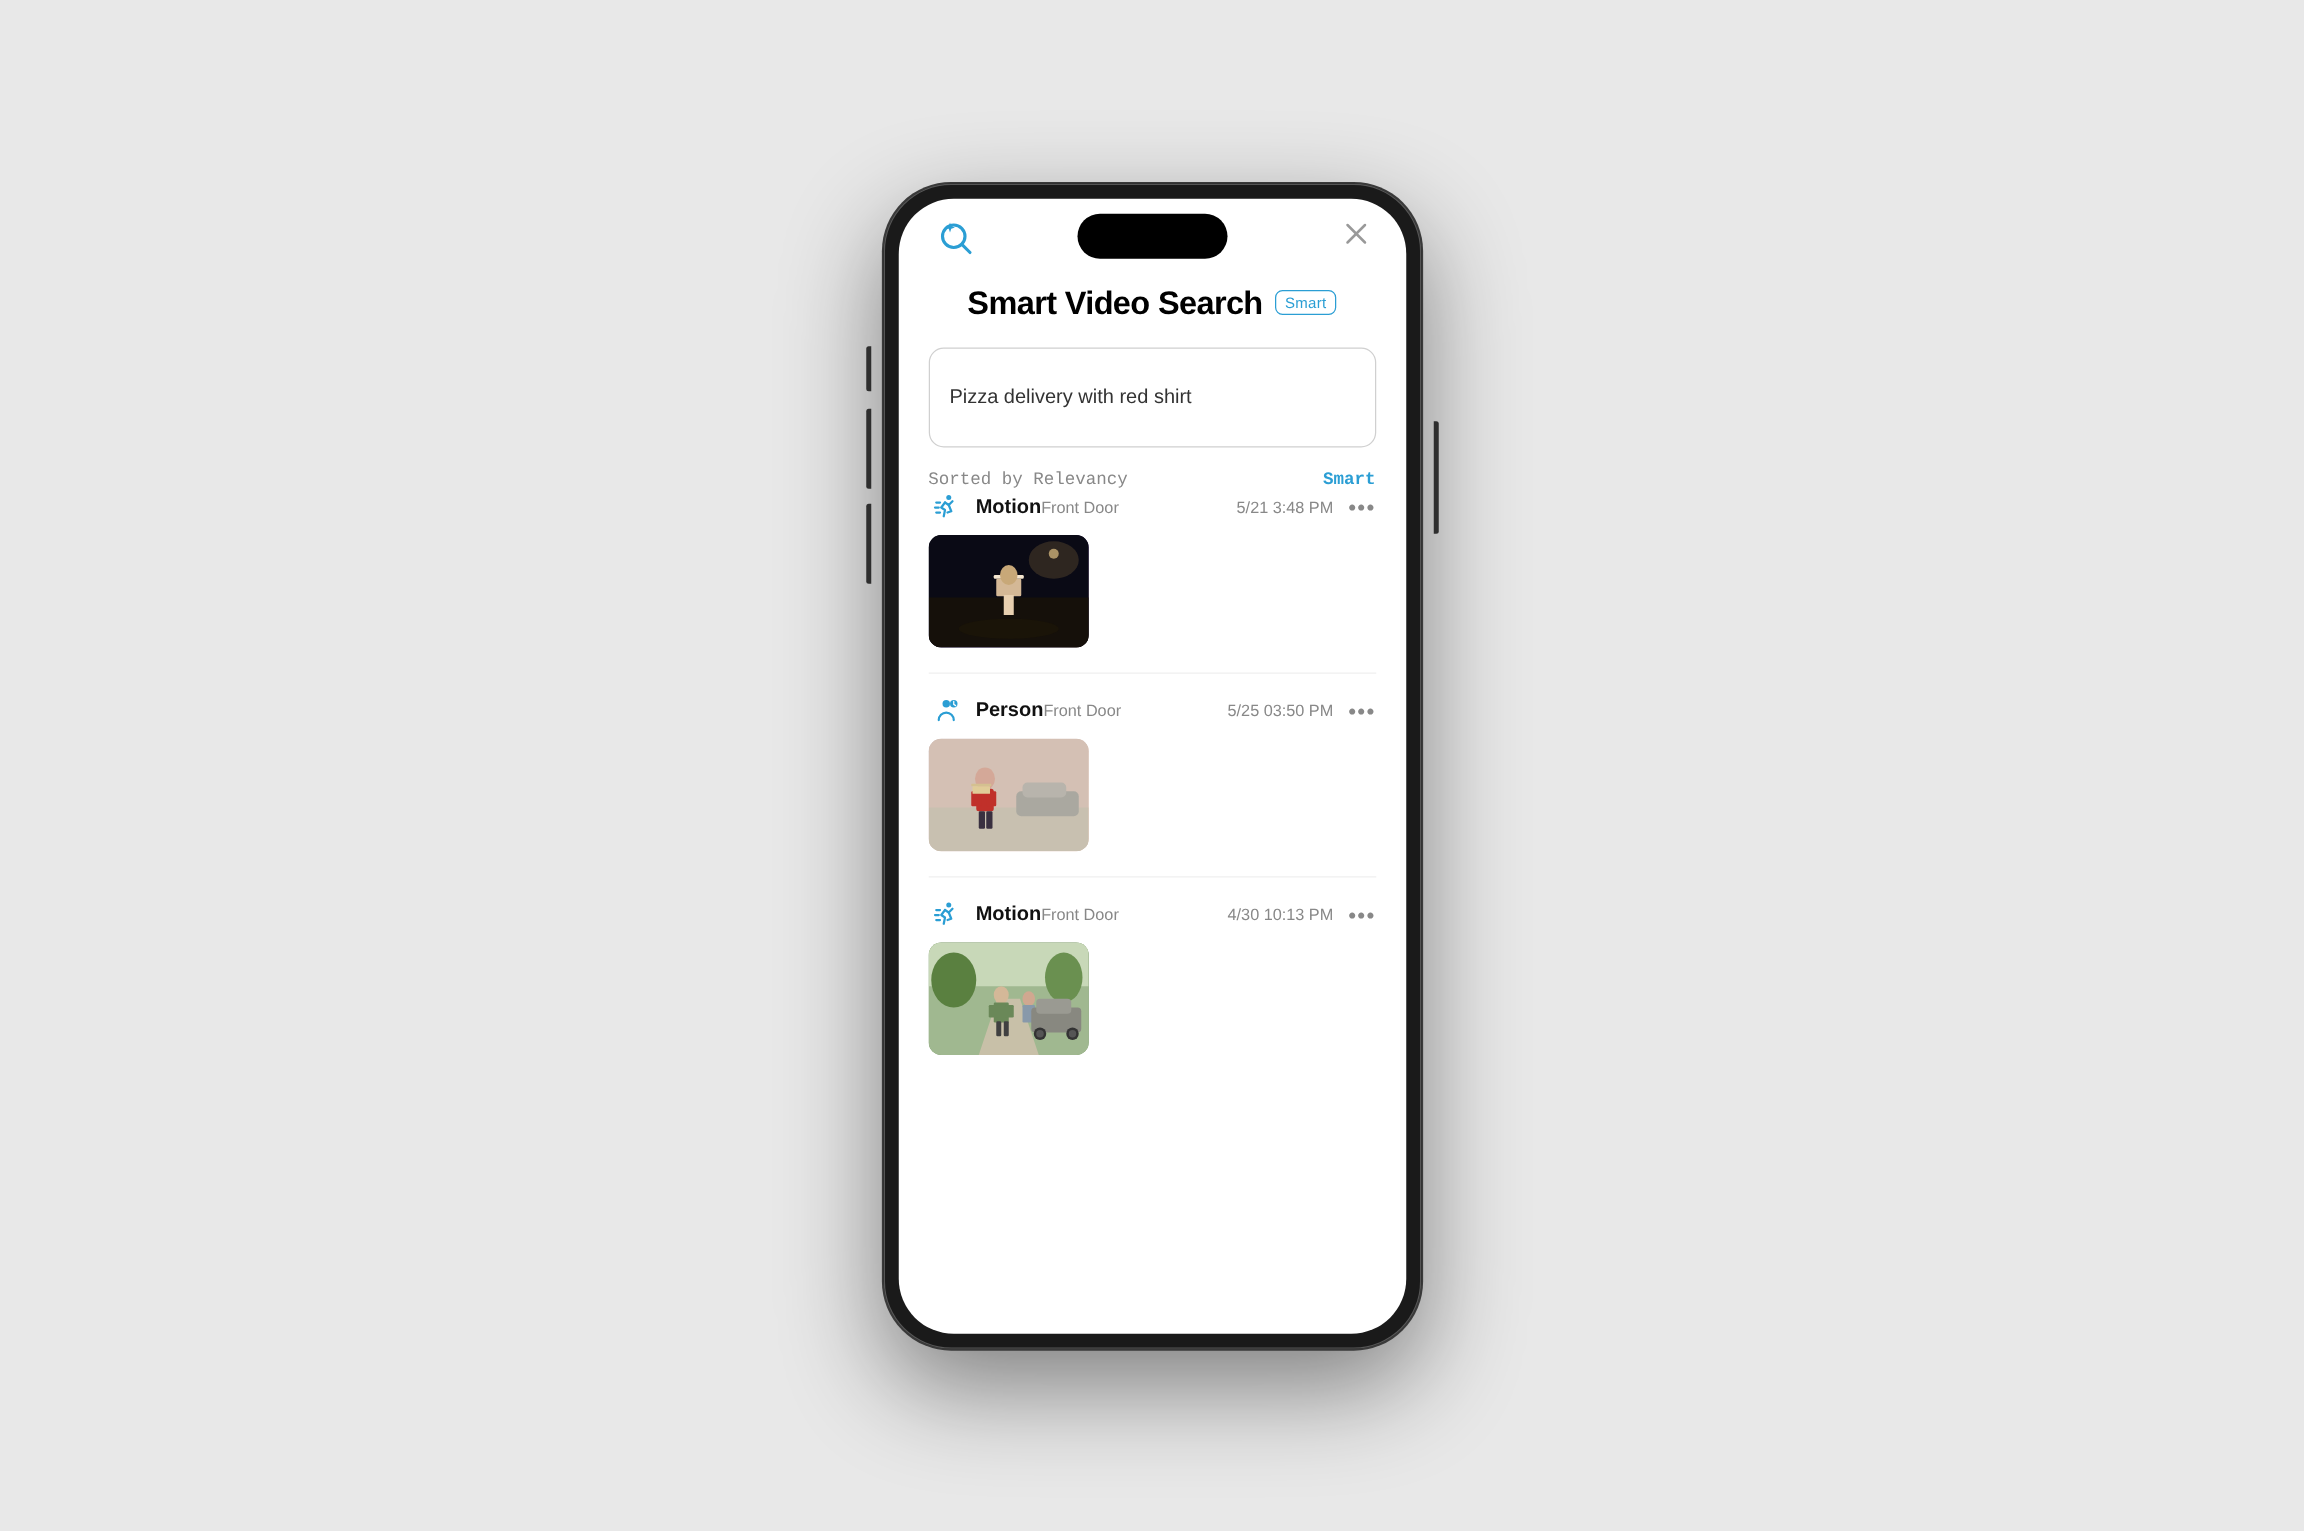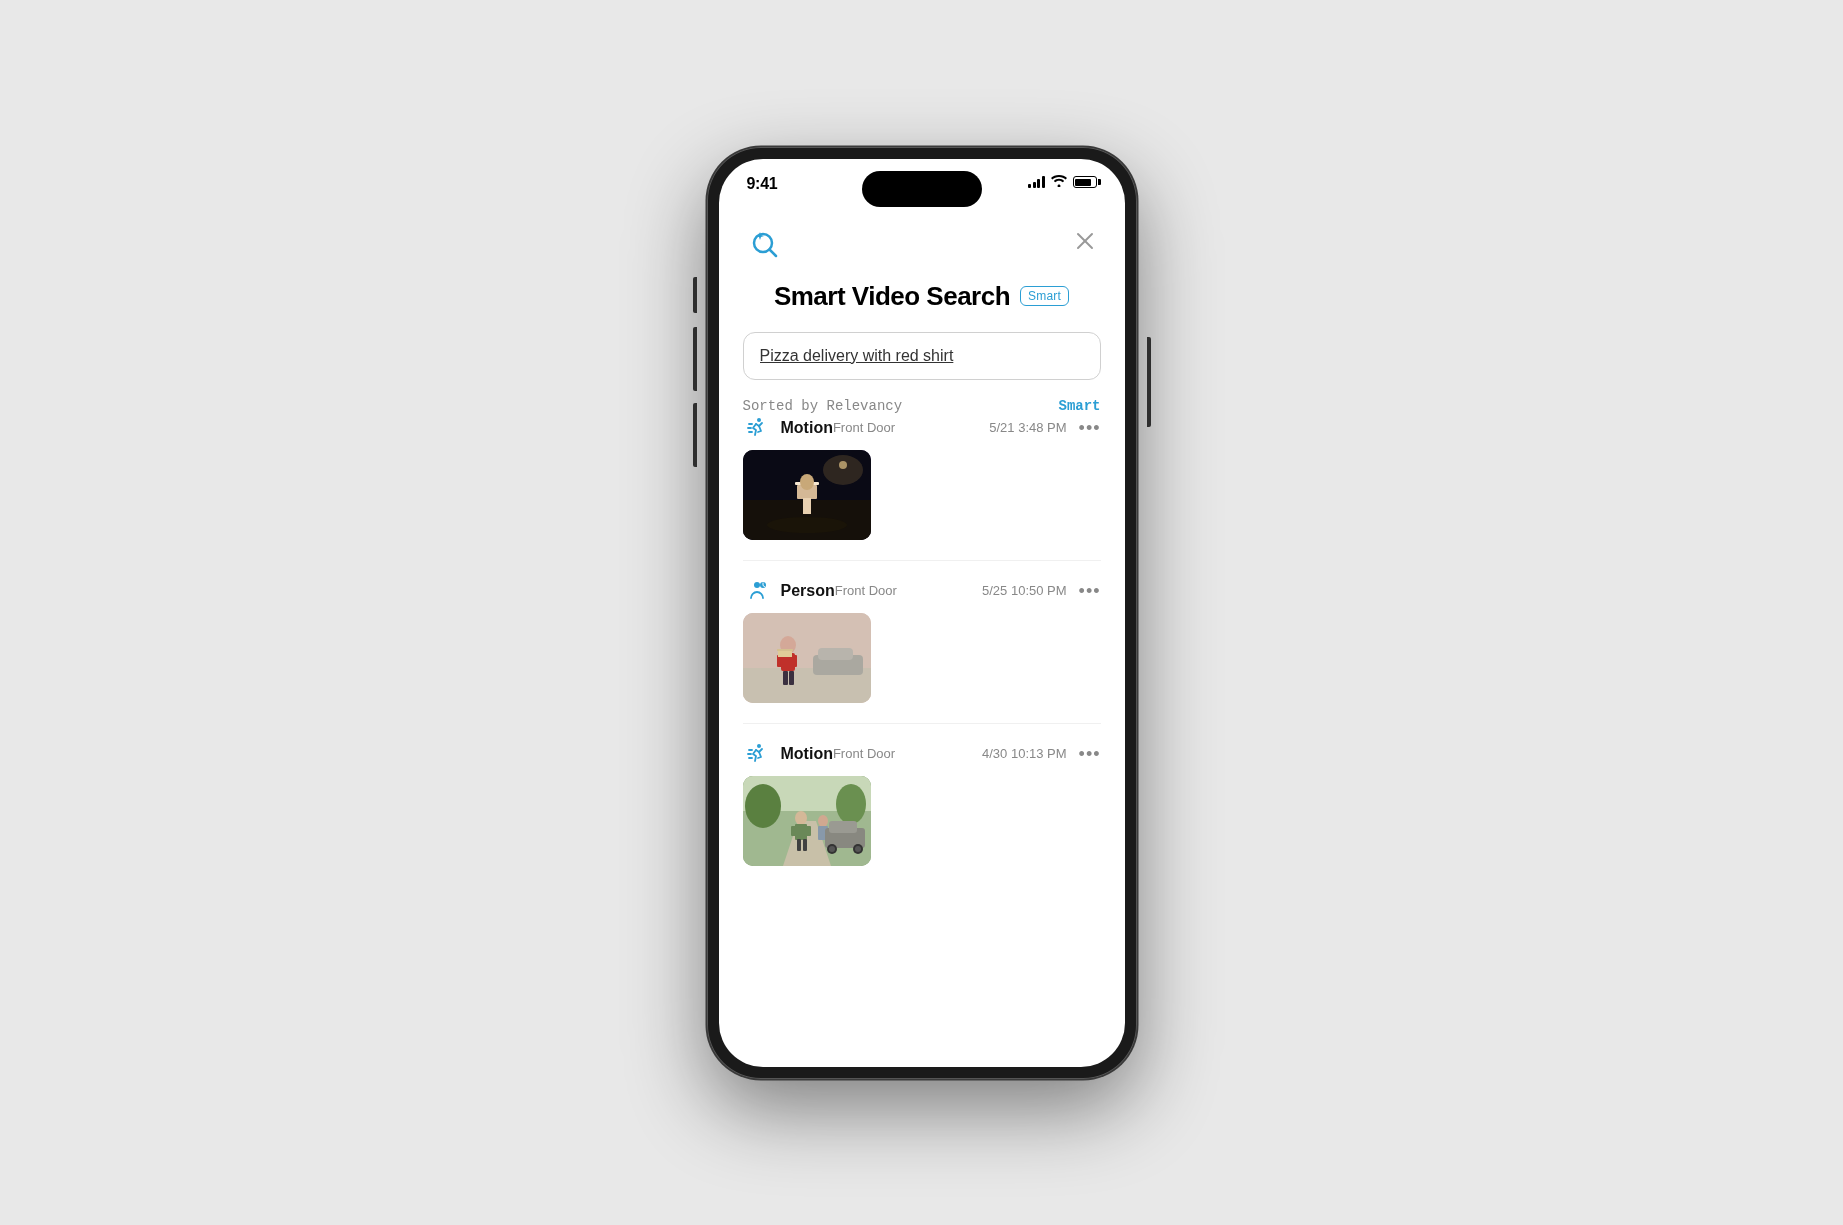--- a/index.html
+++ b/index.html
@@ -218,27 +218,26 @@
       font-weight: 500;
       color: #2b9ed4;
       letter-spacing: 0.2px;
     }
 
     
     .search-box {
       width: 100%;
       border: 1.5px solid #d0d0d0;
       border-radius: 12px;
-      padding: 14px 16px;
+      padding: 30px 16px;
       font-size: 16px;
       color: #333;
       outline: none;
       margin-bottom: 18px;
       background: #fff;
-      text-decoration: underline;
     }
 
     
     .sort-row {
       display: flex;
       justify-content: space-between;
       align-items: center;
       font-family: Liberation Mono, monospace;
     }
 
@@ -354,41 +353,20 @@
 
   <div class="btn-side-left-top"></div>
   <div class="btn-side-left-mid"></div>
   <div class="btn-side-left-bot"></div>
   <div class="btn-side-right"></div>
 
   <div class="phone-screen">
 
     <div class="dynamic-island"></div>
 
-    <div class="status-bar">
-      <span class="status-time">9:41</span>
-      <div class="status-icons">
-        <div class="signal-icon">
-          <div class="signal-bar" style="height:4px;"></div>
-          <div class="signal-bar" style="height:6px;"></div>
-          <div class="signal-bar" style="height:9px;"></div>
-          <div class="signal-bar" style="height:12px;"></div>
-        </div>
-        <span class="wifi-icon">
-          <svg width="16" height="12" viewBox="0 0 16 12" fill="none">
-            <path d="M8 9.5C8.83 9.5 9.5 10.17 9.5 11S8.83 12.5 8 12.5 6.5 11.83 6.5 11 7.17 9.5 8 9.5z" fill="#000"></path>
-            <path d="M4.2 7.3C5.2 6.3 6.5 5.7 8 5.7s2.8.6 3.8 1.6l1.4-1.4C11.8 4.5 10 3.7 8 3.7S4.2 4.5 2.8 5.9l1.4 1.4z" fill="#000"></path>
-            <path d="M1.4 4.5C2.9 3 5.4 2 8 2s5.1 1 6.6 2.5L16 3.1C14.2 1.2 11.2 0 8 0S1.8 1.2 0 3.1l1.4 1.4z" fill="#000"></path>
-          </svg>
-        </span>
-        <div class="battery-icon">
-          <div class="battery-fill"></div>
-        </div>
-      </div>
-    </div>
 
     <div class="content">
 
       
       <div class="header">
         <div class="smart-search-icon">
           <svg width="44" height="44" viewBox="0 0 44 44" fill="none">
 
             <circle cx="20" cy="22" r="9" stroke="#2b9ed4" stroke-width="2.5" fill="none"></circle>
             <line x1="26.5" y1="28.5" x2="33" y2="35" stroke="#2b9ed4" stroke-width="2.5" stroke-linecap="round"></line>
@@ -479,21 +457,21 @@
                 <circle cx="18" cy="6" r="3" fill="#2b9ed4"></circle>
                 <path d="M18 4v2.5l1.5 1" stroke="white" stroke-width="1" stroke-linecap="round"></path>
               </svg>
             </div>
             <div class="event-info">
               <span class="event-type">Person</span>
               <span class="event-location">Front Door</span>
             </div>
           </div>
           <div class="result-right">
-            <span class="event-time">5/25 10:50 PM</span>
+            <span class="event-time">5/25 03:50 PM</span>
             <span class="more-btn">•••</span>
           </div>
         </div>
         <div class="thumb-container" style="background: linear-gradient(135deg, #c8b4b0 0%, #d4c0b8 40%, #e8d0c0 100%);">
           <svg width="128" height="90" viewBox="0 0 128 90">
             <rect width="128" height="90" fill="#d4c0b4"></rect>
 
             <rect x="0" y="55" width="128" height="35" fill="#c8c0b0"></rect>
 
             <rect x="70" y="42" width="50" height="20" fill="#aaa8a0" rx="4"></rect>

